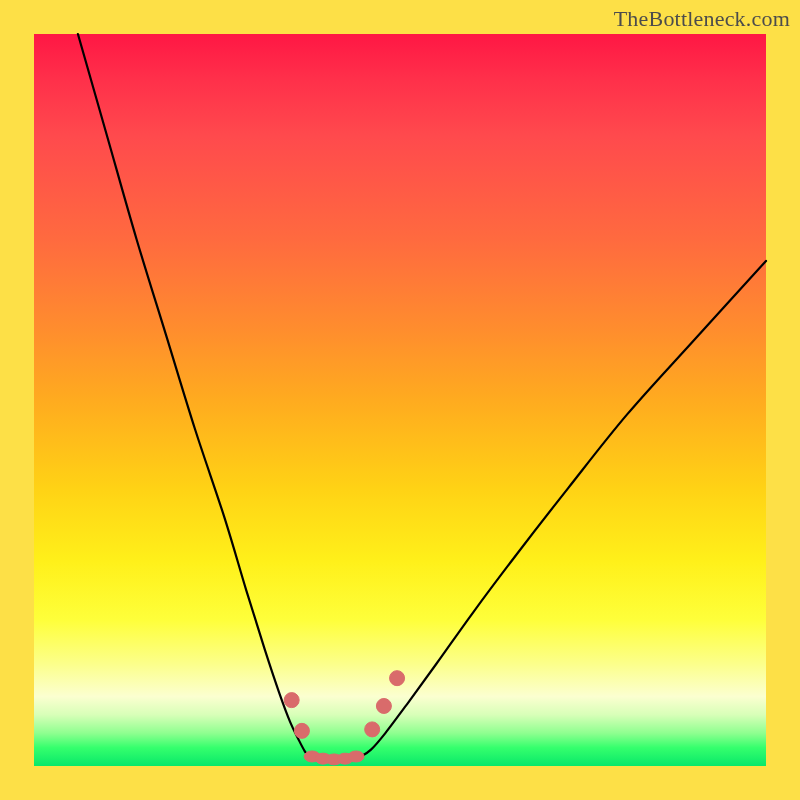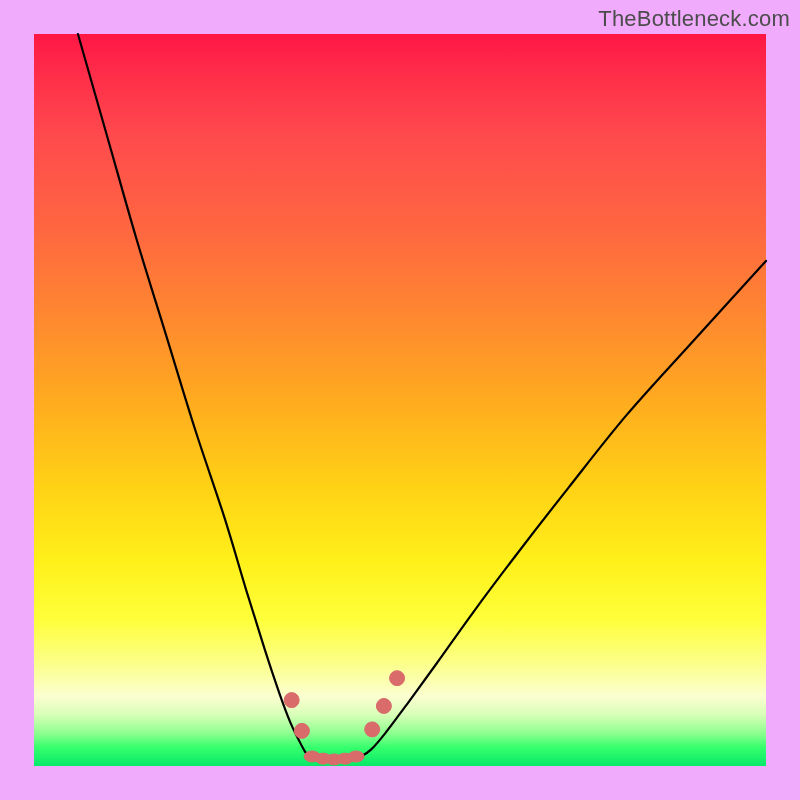--- a/index.html
+++ b/index.html
@@ -10,21 +10,22 @@
     background: #000;
     overflow: hidden;
     font-family: Arial, Helvetica, sans-serif;
   }
   .frame {
     position: absolute;
     left: 0;
     top: 0;
     width: 800px;
     height: 800px;
-    background: #f0abfc;
+    background: #fde047;
+    font-family: Liberation Serif, serif;
   }
   .plot-area {
     position: absolute;
     left: 34px;
     top: 34px;
     width: 732px;
     height: 732px;
     
     background: linear-gradient(
       to bottom,

